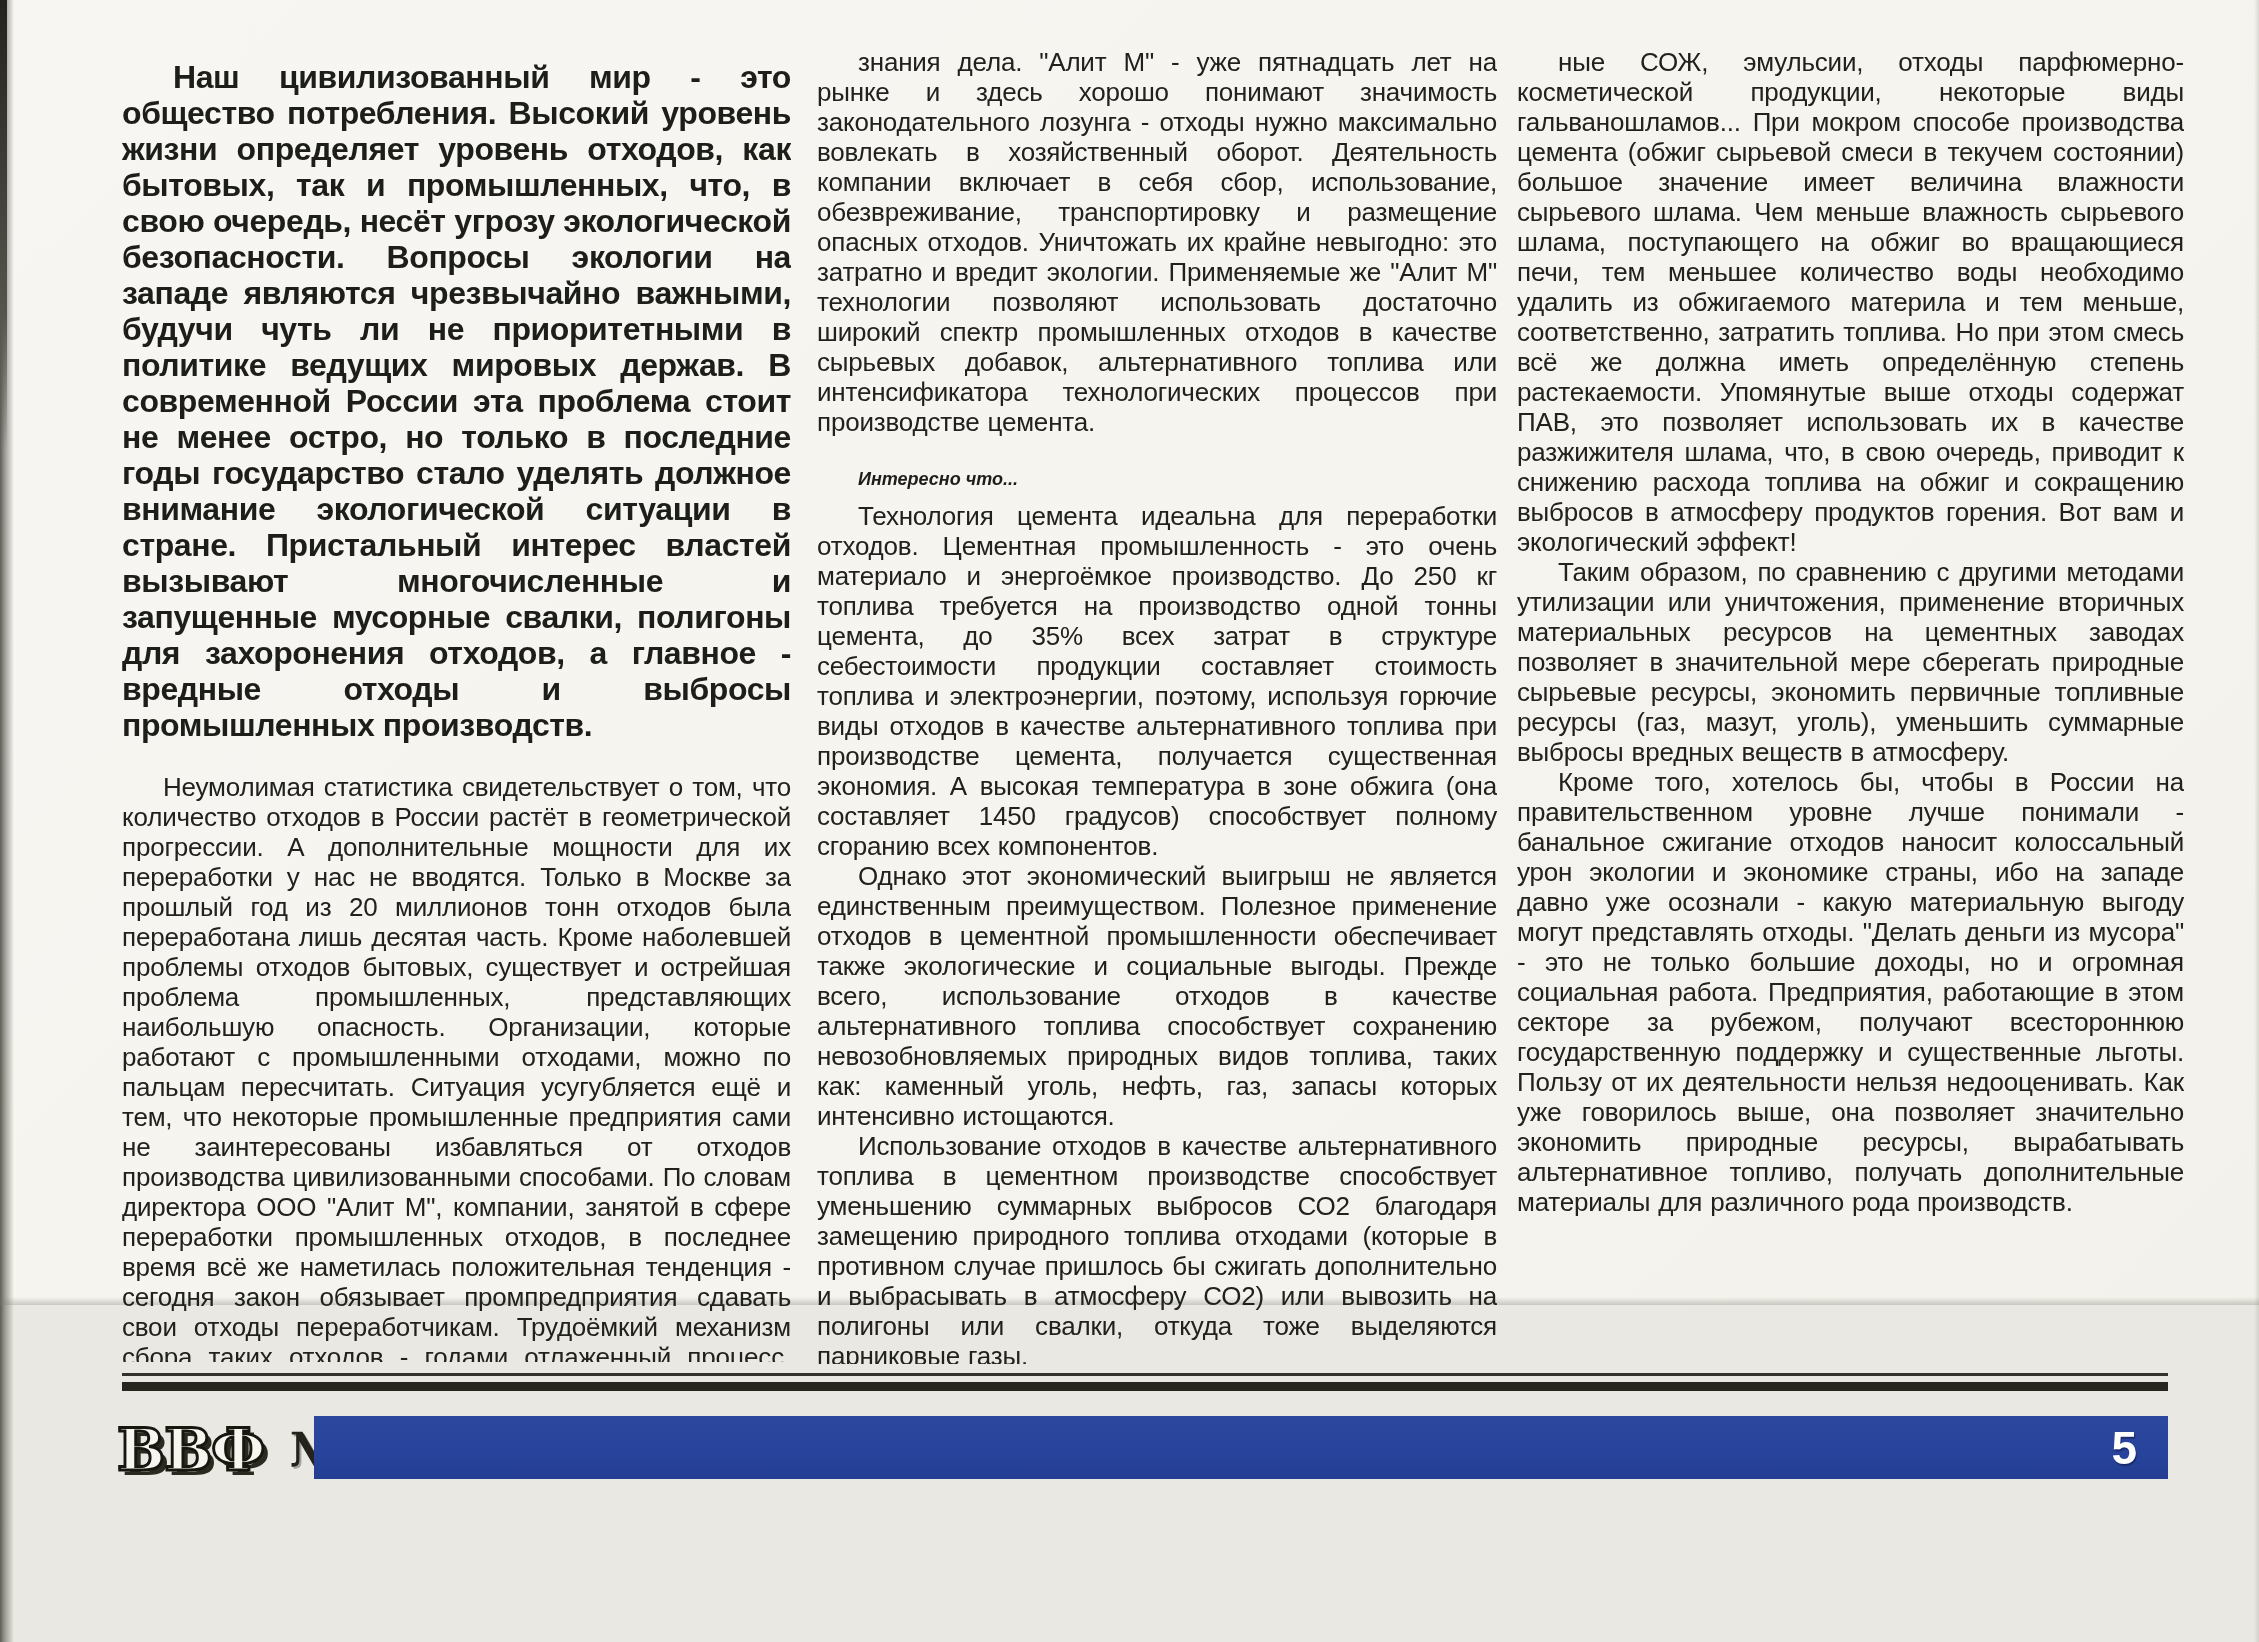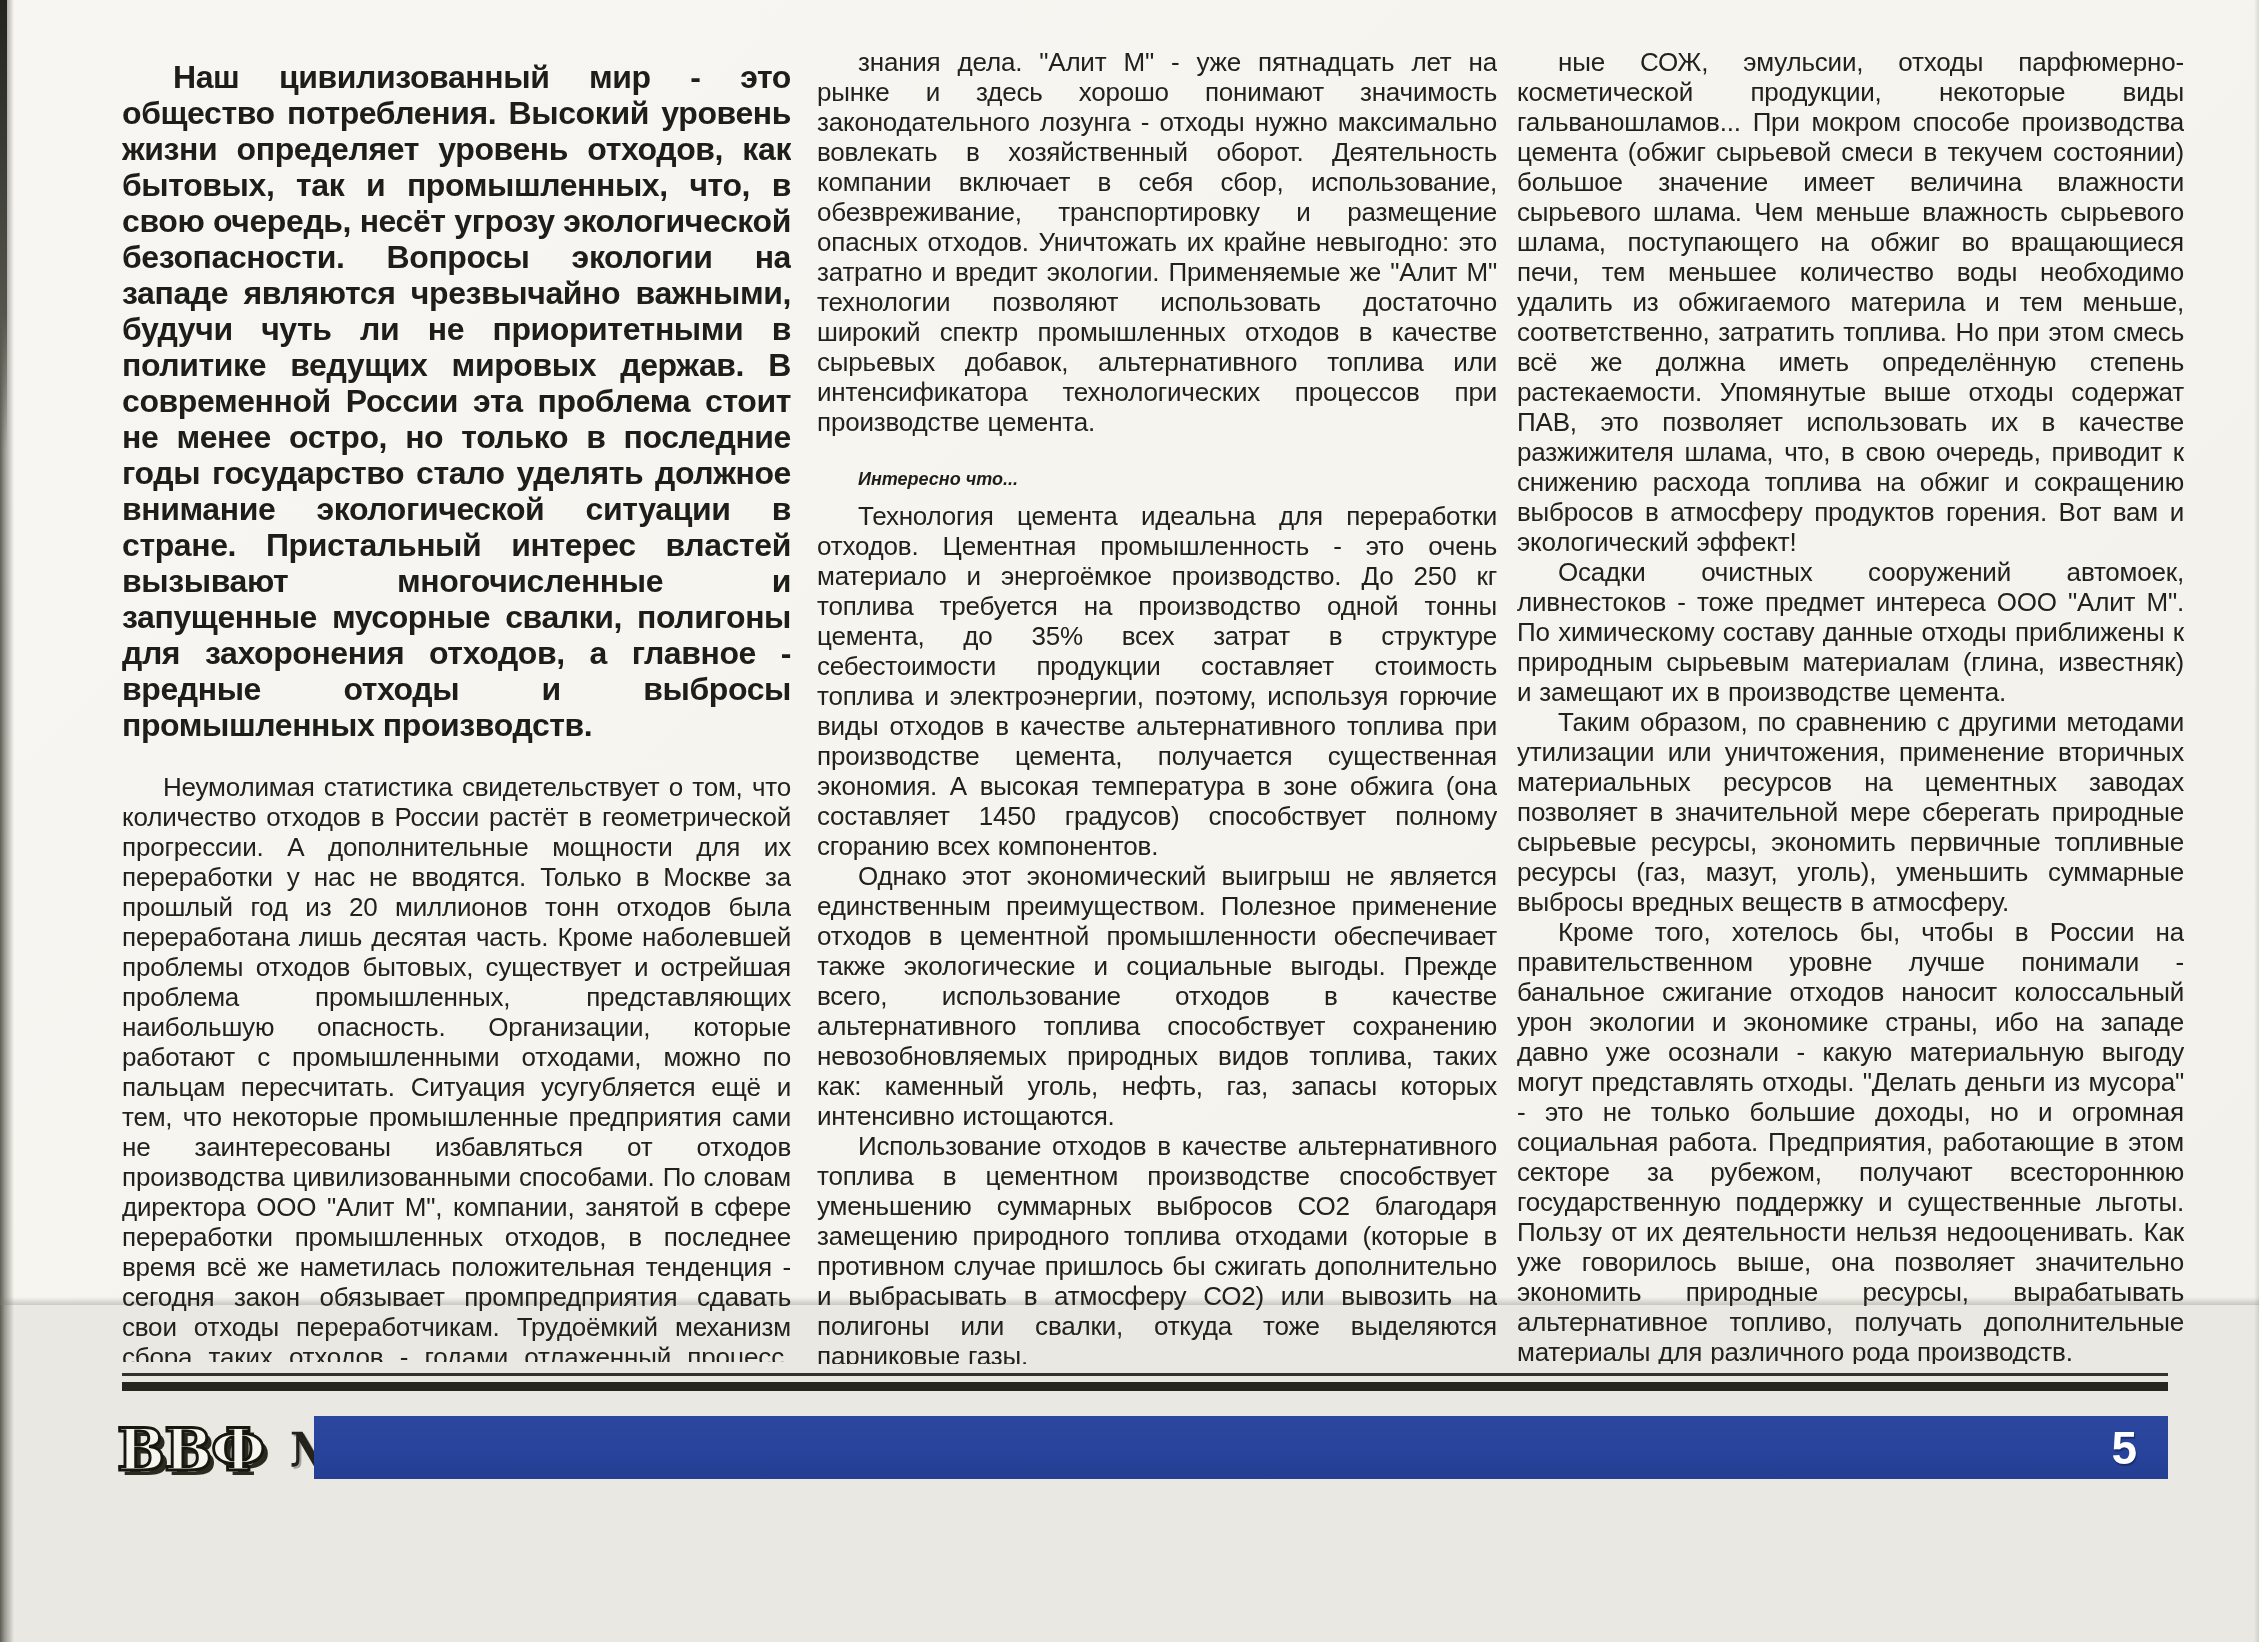--- a/index.html
+++ b/index.html
@@ -100,21 +100,20 @@
     <p class="body-par">знания дела. "Алит М" - уже пятнадцать лет на рынке и здесь хорошо понимают значимость законодательного лозунга - отходы нужно максимально вовлекать в хозяйственный оборот. Деятельность компании включает в себя сбор, использование, обезвреживание, транспортировку и размещение опасных отходов. Уничтожать их крайне невыгодно: это затратно и вредит экологии. Применяемые же "Алит М" технологии позволяют использовать достаточно широкий спектр промышленных отходов в качестве сырьевых добавок, альтернативного топлива или интенсификатора технологических процессов при производстве цемента.</p>
     <p class="subhead">Интересно что...</p>
     <p class="body-par">Технология цемента идеальна для переработки отходов. Цементная промышленность - это очень материало и энергоёмкое производство. До 250 кг топлива требуется на производство одной тонны цемента, до 35% всех затрат в структуре себестоимости продукции составляет стоимость топлива и электроэнергии, поэтому, используя горючие виды отходов в качестве альтернативного топлива при производстве цемента, получается существенная экономия. А высокая температура в зоне обжига (она составляет 1450 градусов) способствует полному сгоранию всех компонентов.</p>
     <p class="body-par">Однако этот экономический выигрыш не является единственным преимуществом. Полезное применение отходов в цементной промышленности обеспечивает также экологические и социальные выгоды. Прежде всего, использование отходов в качестве альтернативного топлива способствует сохранению невозобновляемых природных видов топлива, таких как: каменный уголь, нефть, газ, запасы которых интенсивно истощаются.</p>
     <p class="body-par">Использование отходов в качестве альтернативного топлива в цементном производстве способствует уменьшению суммарных выбросов СО2 благодаря замещению природного топлива отходами (которые в противном случае пришлось бы сжигать дополнительно и выбрасывать в атмосферу СО2) или вывозить на полигоны или свалки, откуда тоже выделяются парниковые газы.</p>
 
   </div>
 
   <div class="col" id="col3">
     <p class="body-par">ные СОЖ, эмульсии, отходы парфюмерно-косметической продукции, некоторые виды гальваношламов... При мокром способе производства цемента (обжиг сырьевой смеси в текучем состоянии) большое значение имеет величина влажности сырьевого шлама. Чем меньше влажность сырьевого шлама, поступающего на обжиг во вращающиеся печи, тем меньшее количество воды необходимо удалить из обжигаемого материла и тем меньше, соответственно, затратить топлива. Но при этом смесь всё же должна иметь определённую степень растекаемости. Упомянутые выше отходы содержат ПАВ, это позволяет использовать их в качестве разжижителя шлама, что, в свою очередь, приводит к снижению расхода топлива на обжиг и сокращению выбросов в атмосферу продуктов горения. Вот вам и экологический эффект!</p>
-    <p class="body-par">Осадки очистных сооружений автомоек, ливнестоков - тоже предмет интереса ООО "Алит М". По химическому составу данные отходы приближены к природным сырьевым материалам (глина, известняк) и замещают их в производстве цемента.</p>
     <p class="body-par">Таким образом, по сравнению с другими методами утилизации или уничтожения, применение вторичных материальных ресурсов на цементных заводах позволяет в значительной мере сберегать природные сырьевые ресурсы, экономить первичные топливные ресурсы (газ, мазут, уголь), уменьшить суммарные выбросы вредных веществ в атмосферу.</p>
     <p class="body-par">Кроме того, хотелось бы, чтобы в России на правительственном уровне лучше понимали - банальное сжигание отходов наносит колоссальный урон экологии и экономике страны, ибо на западе давно уже осознали - какую материальную выгоду могут представлять отходы. "Делать деньги из мусора" - это не только большие доходы, но и огромная социальная работа. Предприятия, работающие в этом секторе за рубежом, получают всестороннюю государственную поддержку и существенные льготы. Пользу от их деятельности нельзя недооценивать. Как уже говорилось выше, она позволяет значительно экономить природные ресурсы, вырабатывать альтернативное топливо, получать дополнительные материалы для различного рода производств.</p>
 
   </div>
 
   <div class="rule-thin"></div>
   <div class="rule-thick"></div>
 
   <div class="footer-logo">
     <span class="logo-text">ВВФ</span>

